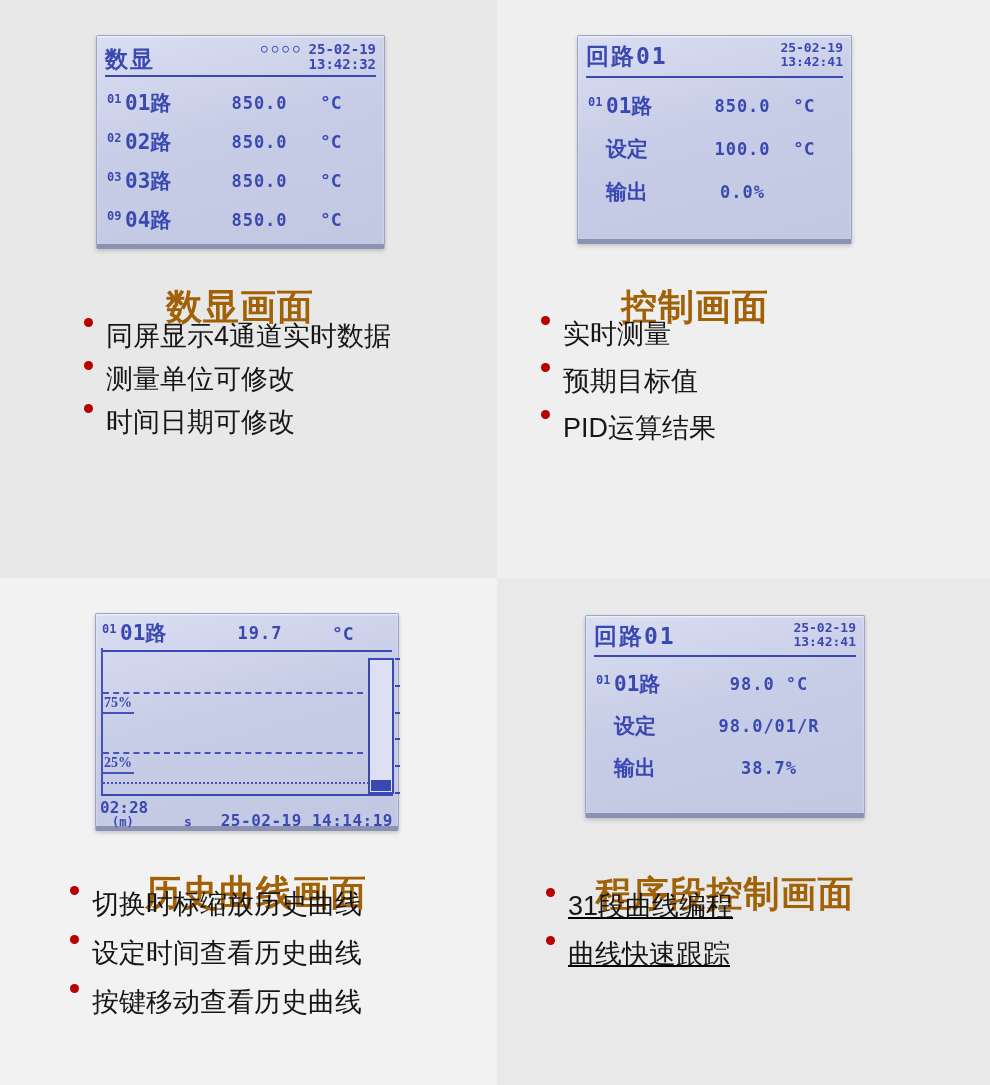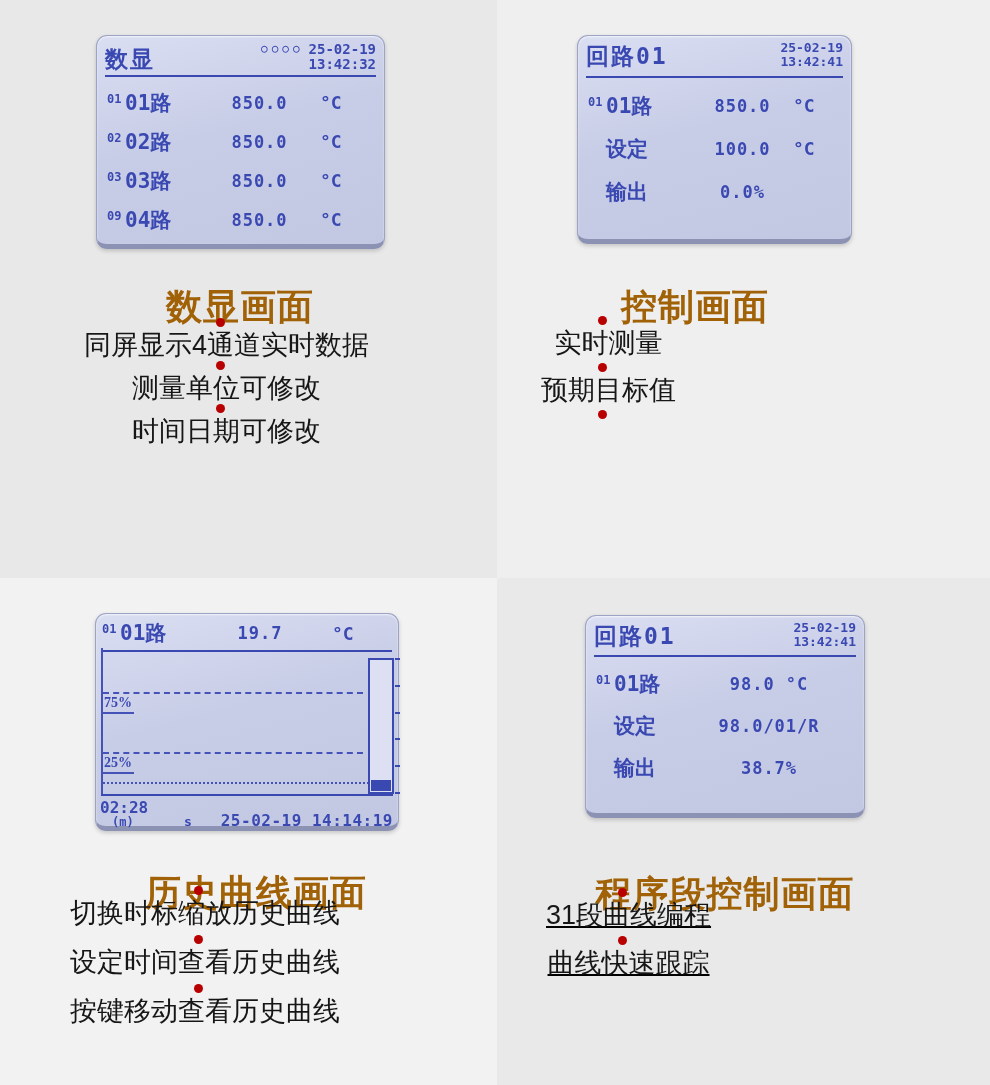--- a/index.html
+++ b/index.html
@@ -8,21 +8,21 @@
   .quad{position:absolute;}
   .q1{left:0;top:0;width:497px;height:578px;background:#e8e8e8;}
   .q2{left:497px;top:0;width:493px;height:578px;background:#efefef;}
   .q3{left:0;top:578px;width:497px;height:507px;background:#f2f2f2;}
   .q4{left:497px;top:578px;width:493px;height:507px;background:#e9e9e9;}
 
   
   .lcd{position:absolute;font-family:"DejaVu Sans Mono","Liberation Mono",monospace;
        font-weight:bold;color:#3a48b2;
        background:linear-gradient(165deg,#dadef2 0%,#c8cde7 45%,#c2c7e2 100%);
-       border:1px solid #9da3c4;border-bottom:5px solid #8b92b4;border-radius:11px;
+       border:1px solid #9da3c4;border-bottom:5px solid #8b92b4;border-radius:2px;
        box-shadow:0 2px 4px rgba(0,0,0,.18), inset 0 1px 2px rgba(255,255,255,.7);}
   .lcd1{left:96px;top:35px;width:287px;height:208px;}
   .lcd2{left:80px;top:35px;width:273px;height:203px;}
   .lcd3{left:95px;top:35px;width:302px;height:212px;}
   .lcd4{left:88px;top:37px;width:278px;height:197px;}
 
   .lcd-header{display:flex;justify-content:space-between;align-items:flex-end;
               margin:5px 8px 0;padding-bottom:3px;border-bottom:2px solid #3a48b2;}
   .lcd-title{font-size:23px;letter-spacing:2px;line-height:26px;}
   .hdr-meta{text-align:right;font-size:14px;line-height:15px;}
@@ -69,21 +69,21 @@
              color:#a16207;letter-spacing:1px;line-height:40px;}
   .q1 .sec-title{left:100px;top:257px;}
   .q2 .sec-title{left:58px;top:257px;}
   .q3 .sec-title{left:116px;top:265px;}
   .q4 .sec-title{left:88px;top:266px;}
   .bullets{position:absolute;list-style:none;margin:0;padding:0;}
   .q1 .bullets{left:84px;top:318px;}
   .q2 .bullets{left:44px;top:316px;}
   .q3 .bullets{left:70px;top:308px;}
   .q4 .bullets{left:49px;top:310px;}
-  .bullets li{display:flex;align-items:center;flex-direction:column;}
+  .bullets li{display:flex;}
   .q1 .bullets li{height:43px;}
   .q2 .bullets li{height:47px;}
   .q3 .bullets li{height:49px;}
   .q4 .bullets li{height:48px;text-decoration:underline;}
   .dot{width:9px;height:9px;border-radius:50%;background:#b80000;margin-right:13px;flex:0 0 auto;}
   .btext{font-size:27px;color:#161616;white-space:nowrap;}
 </style>
 </head>
 <body>
 
@@ -170,20 +170,21 @@
       <li>
           <span class="dot"></span>
           <span class="btext">实时测量</span>
         </li>
       <li>
           <span class="dot"></span>
           <span class="btext">预期目标值</span>
         </li>
       <li>
           <span class="dot"></span>
+          <span class="btext">PID运算结果</span>
         </li>
     </ul>
   </section>
 
   <section class="quad q3">
     <div class="lcd lcd3">
       <div class="curve-hdr">
         <span class="row-label"><span class="sup">01</span><span>01路</span></span>
         <span class="row-value">19.7</span>
         <span class="row-unit">°C</span>

